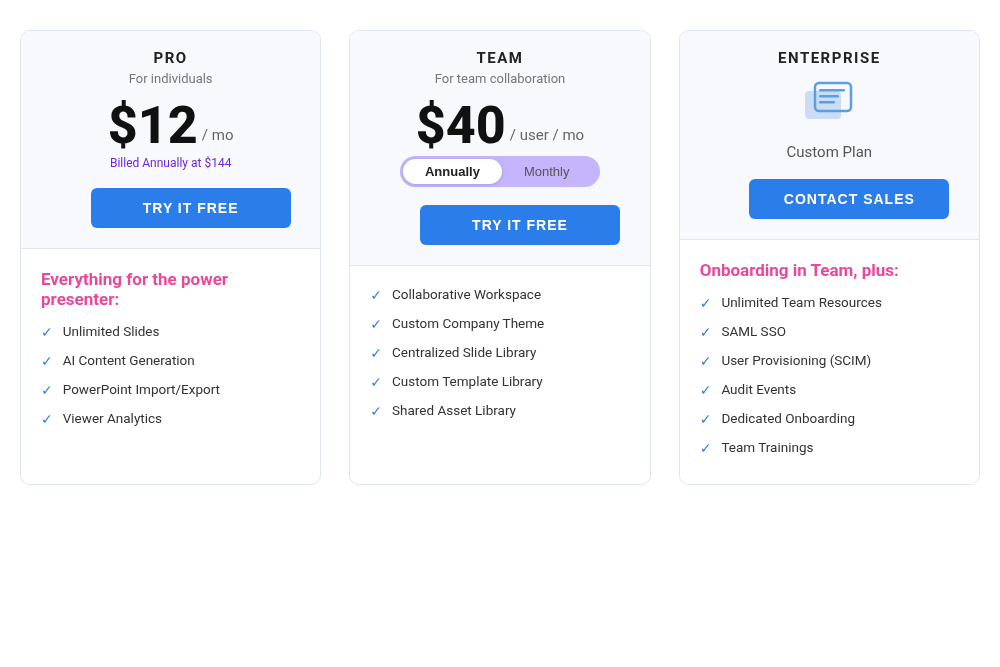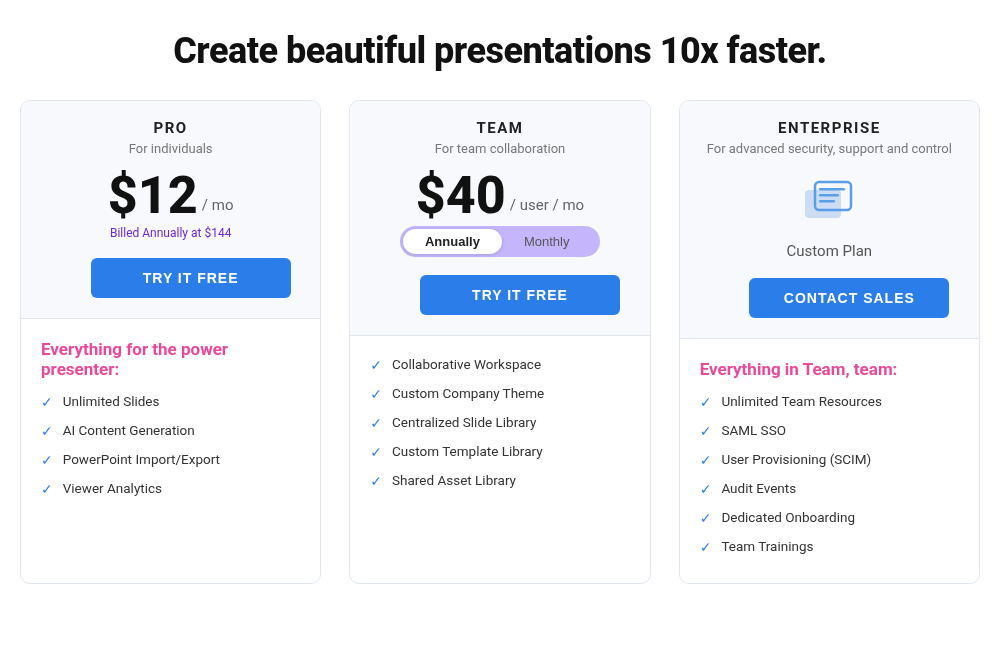--- a/index.html
+++ b/index.html
@@ -154,21 +154,20 @@
       color: #2b7de9;
       font-size: 14px;
       flex-shrink: 0;
       margin-top: 1px;
     }
   </style>
 </head>
 <body>
 
 <div class="page-wrapper">
-  <h1 class="main-title">Create beautiful presentations 10x faster.</h1>
 
   <div class="plans-grid">
 
     <div class="plan-card">
       <div class="plan-header">
         <div class="plan-name">PRO</div>
         <div class="plan-subtitle">For individuals</div>
         <div class="plan-price">
           <span class="price-dollar">$12</span>
           <span class="price-period">/ mo</span>
@@ -231,33 +230,32 @@
         <div class="feature-item">
           <span class="check-icon">✓</span>
           <span>Shared Asset Library</span>
         </div>
       </div>
     </div>
 
     <div class="plan-card">
       <div class="plan-header">
         <div class="plan-name">ENTERPRISE</div>
-        <div class="plan-subtitle">For advanced security, support and control</div>
         <svg class="enterprise-icon" viewBox="0 0 64 56" fill="none" xmlns="http://www.w3.org/2000/svg">
           <rect x="8" y="12" width="36" height="28" rx="4" fill="#b8d0f0" opacity="0.7"></rect>
           <rect x="18" y="4" width="36" height="28" rx="4" fill="none" stroke="#5a9de8" stroke-width="2.5"></rect>
           <rect x="22" y="10" width="26" height="2.5" rx="1.2" fill="#5a9de8"></rect>
           <rect x="22" y="16" width="20" height="2.5" rx="1.2" fill="#5a9de8"></rect>
           <rect x="22" y="22" width="16" height="2.5" rx="1.2" fill="#5a9de8"></rect>
         </svg>
         <div class="plan-custom-label">Custom Plan</div>
         <button class="cta-button">CONTACT SALES</button>
       </div>
       <div class="plan-features">
-        <div class="features-heading">Everything in Team, team:</div>
+        <div class="features-heading">Onboarding in Team, plus:</div>
         <div class="feature-item">
           <span class="check-icon">✓</span>
           <span>Unlimited Team Resources</span>
         </div>
         <div class="feature-item">
           <span class="check-icon">✓</span>
           <span>SAML SSO</span>
         </div>
         <div class="feature-item">
           <span class="check-icon">✓</span>

